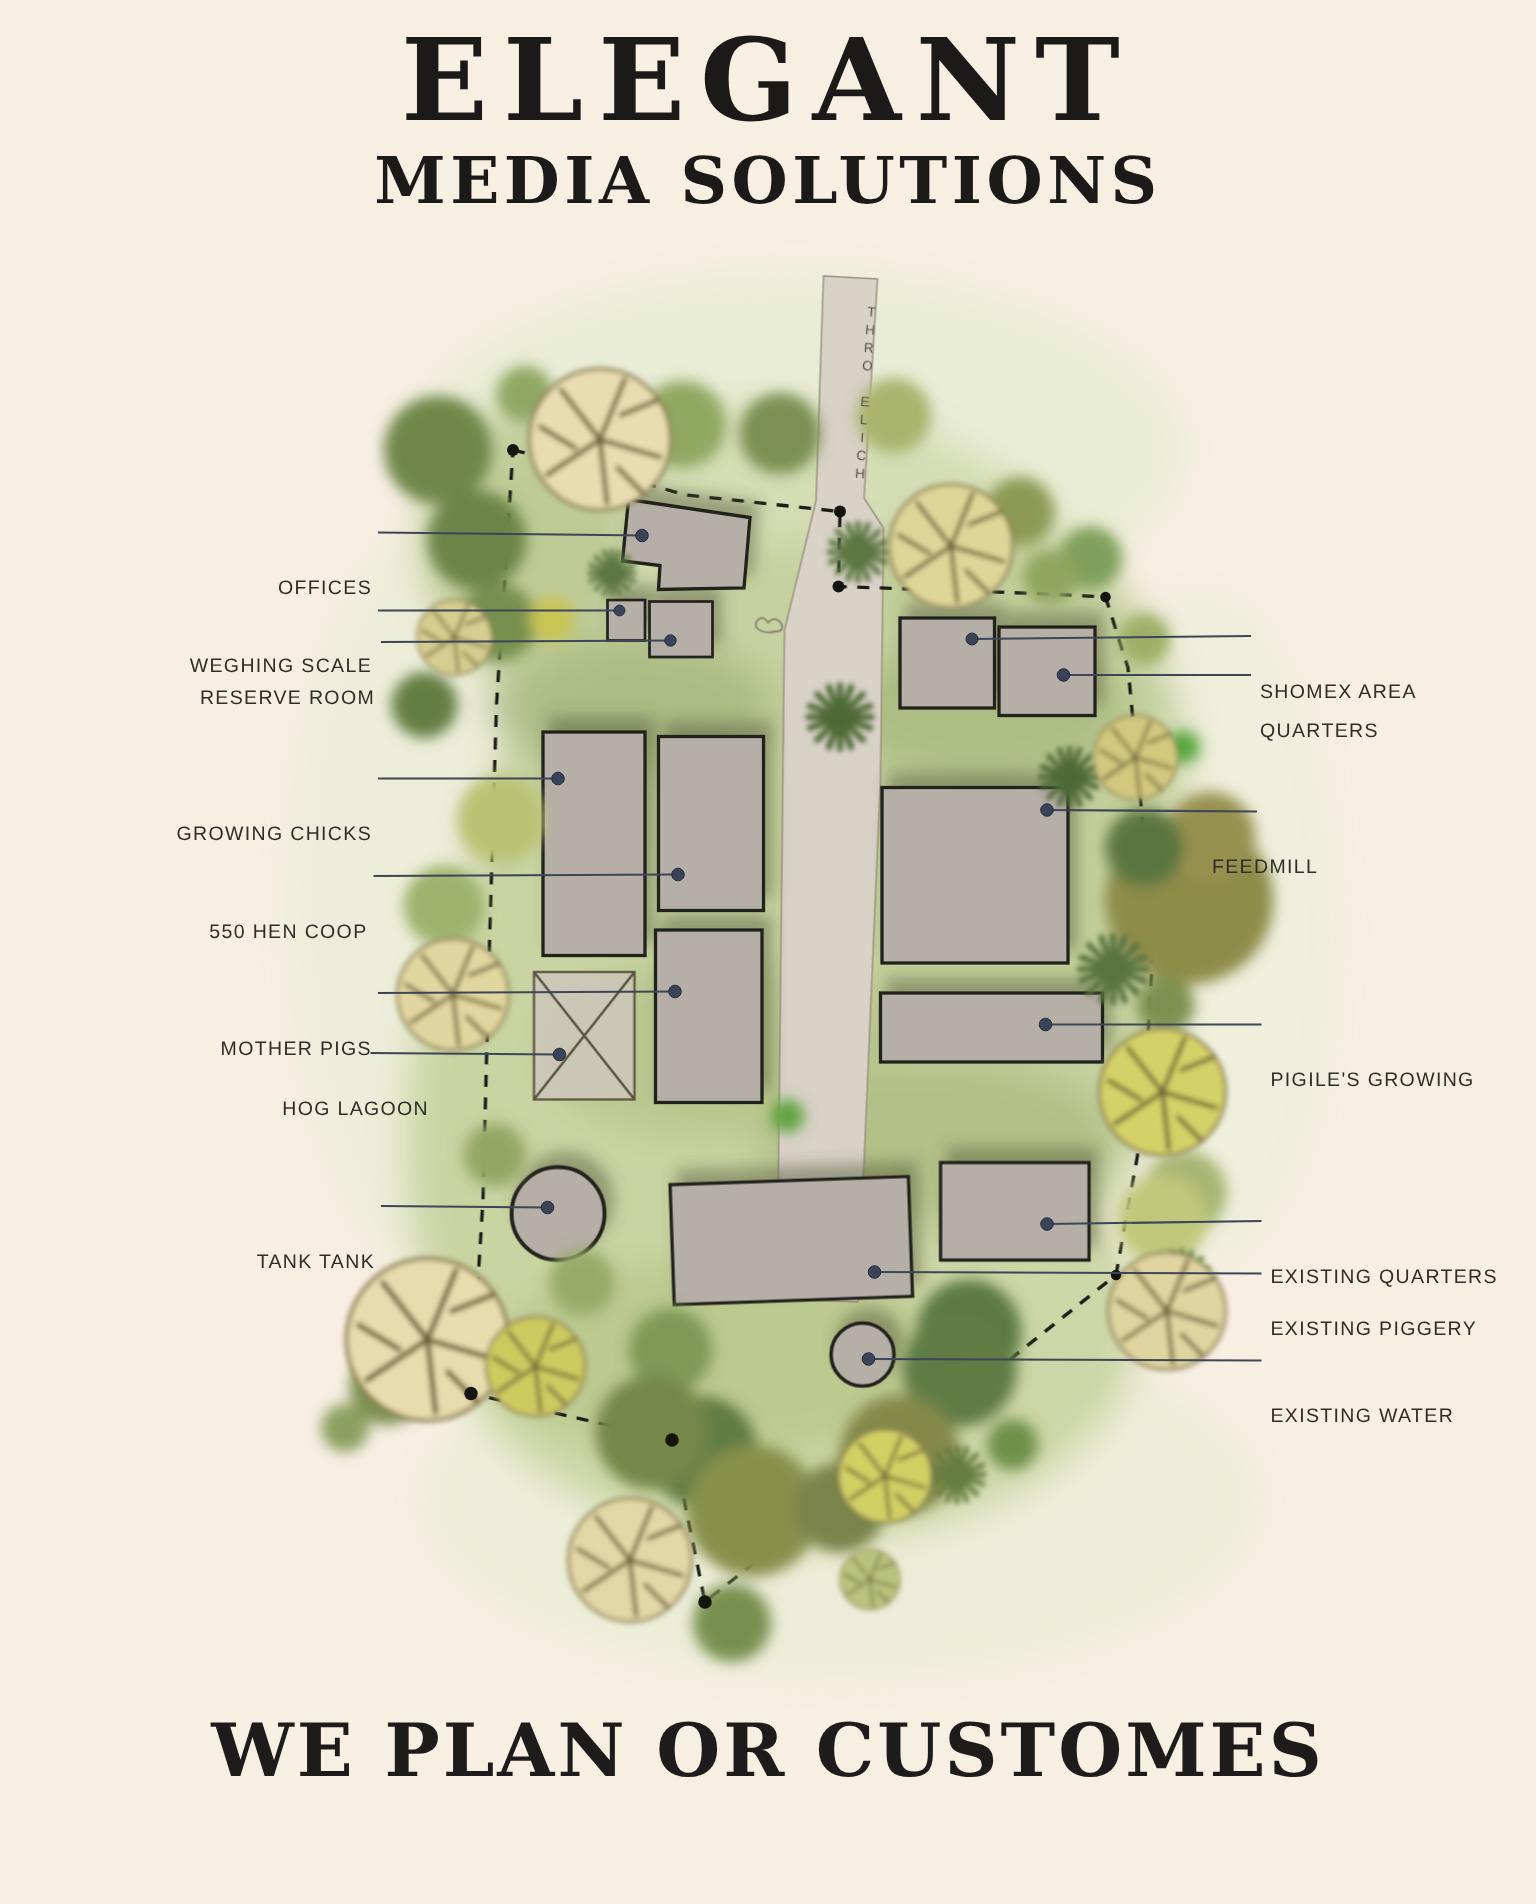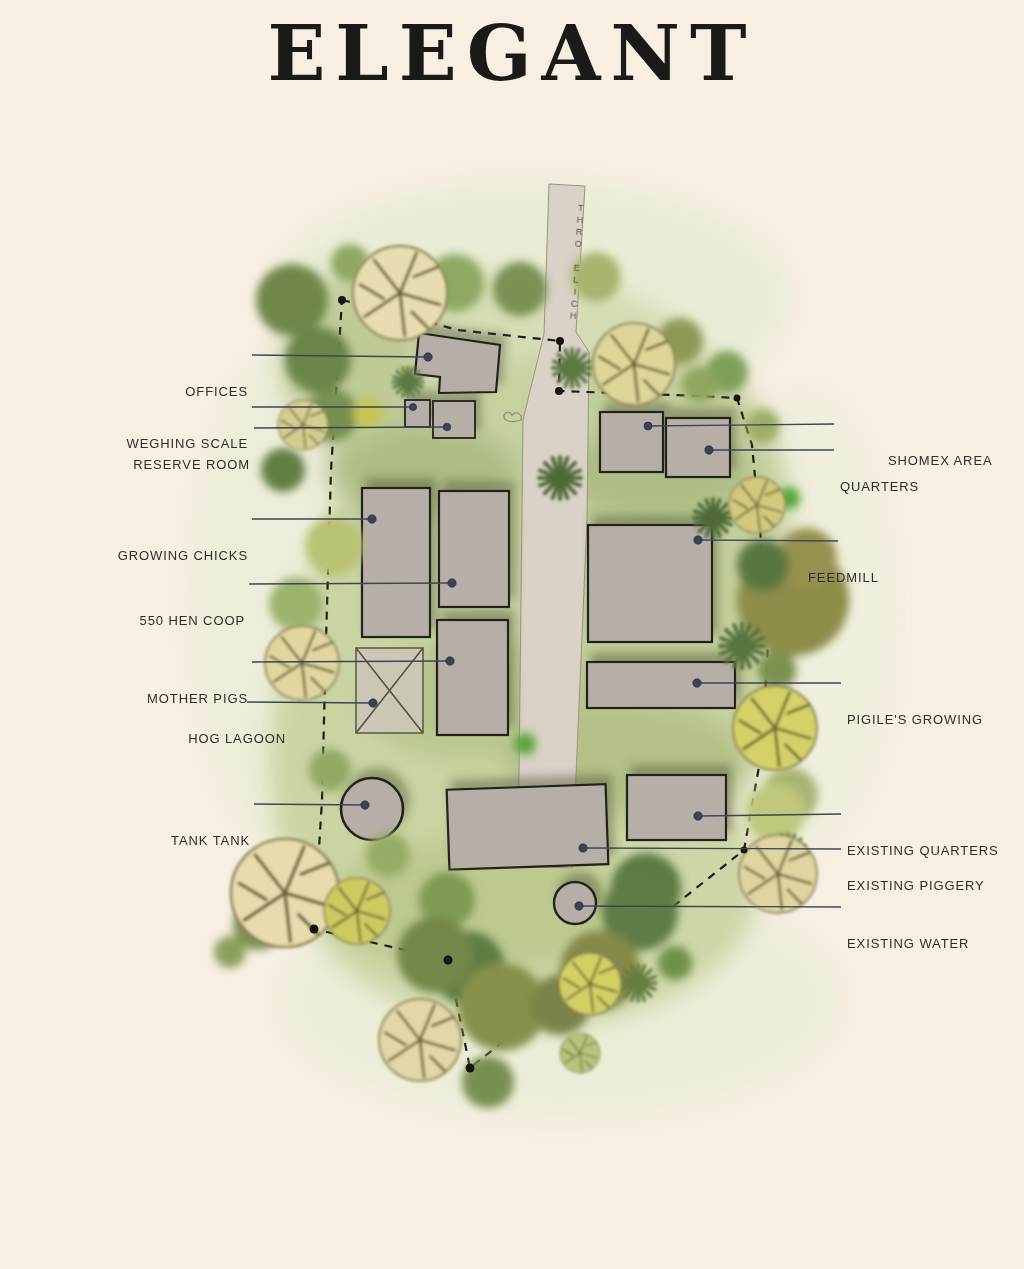--- a/index.html
+++ b/index.html
@@ -212,34 +212,36 @@
       <circle cx="698" cy="540" r="4.2"></circle>
         <circle cx="697" cy="683" r="4.2"></circle>
       <circle cx="698" cy="816" r="4.2"></circle>
         <circle cx="583" cy="848" r="4.2"></circle>
       <circle cx="579" cy="906" r="4.2"></circle>
     </g>
   </svg>
 
   <div class="hdr">
     <div class="t1">ELEGANT</div>
+    <div class="t2">MEDIA SOLUTIONS</div>
   </div>
 
   <div class="roadtxt">THRO ELICH</div>
 
   <div class="lbl r" style="right:776px;top:347px">OFFICES</div>
   <div class="lbl r" style="right:776px;top:399px">WEGHING SCALE</div>
   <div class="lbl r" style="right:774px;top:420px">RESERVE ROOM</div>
   <div class="lbl r" style="right:776px;top:511px">GROWING CHICKS</div>
   <div class="lbl r" style="right:779px;top:576px">550 HEN COOP</div>
   <div class="lbl r" style="right:776px;top:654px">MOTHER PIGS</div>
   <div class="lbl r" style="right:738px;top:694px">HOG LAGOON</div>
   <div class="lbl r" style="right:774px;top:796px">TANK TANK</div>
 
-  <div class="lbl" style="left:888px;top:416px">SHOMEX AREA</div>
+  <div class="lbl" style="left:840px;top:416px">SHOMEX AREA</div>
   <div class="lbl" style="left:840px;top:442px">QUARTERS</div>
   <div class="lbl" style="left:808px;top:533px">FEEDMILL</div>
   <div class="lbl" style="left:847px;top:675px">PIGILE'S GROWING</div>
   <div class="lbl" style="left:847px;top:806px">EXISTING QUARTERS</div>
   <div class="lbl" style="left:847px;top:841px">EXISTING PIGGERY</div>
   <div class="lbl" style="left:847px;top:899px">EXISTING WATER</div>
 
+  <div class="ftr">WE PLAN OR CUSTOMES</div>
 </div>
 
 </body></html>

